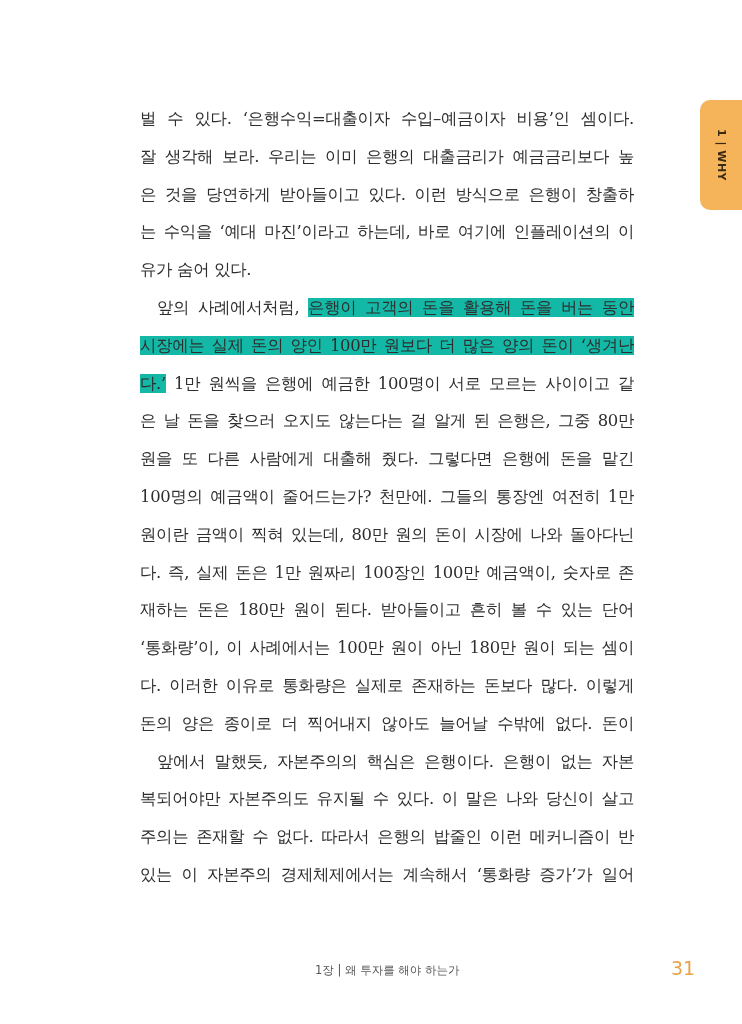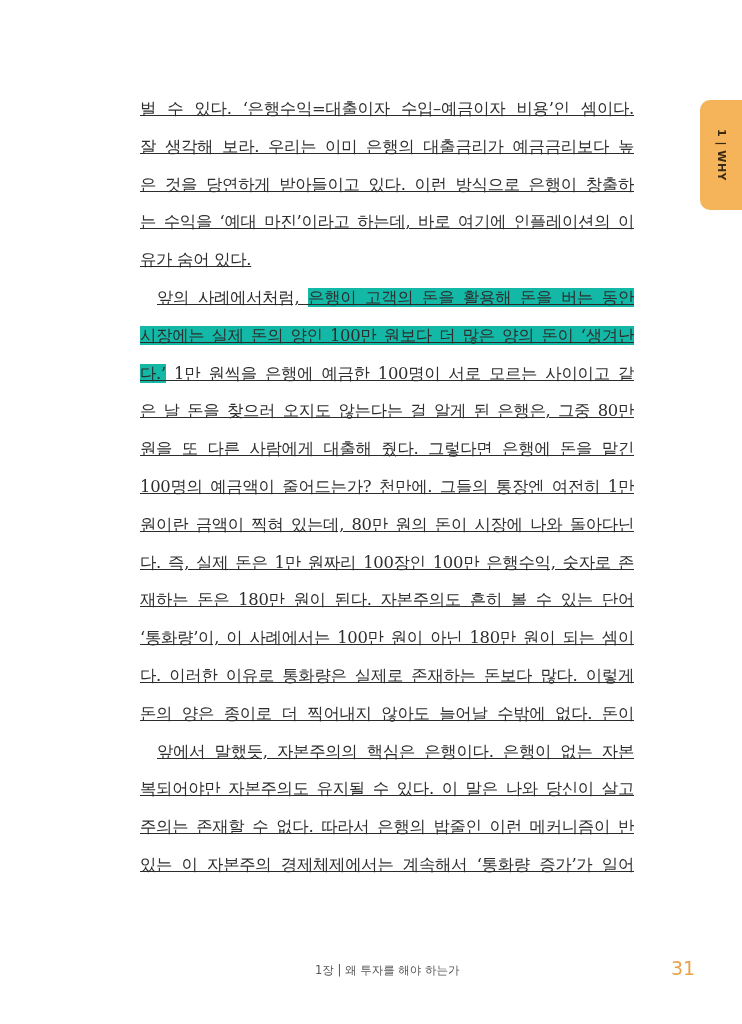--- a/index.html
+++ b/index.html
@@ -18,23 +18,22 @@
     .page {
       position: absolute;
       left: 0; top: 0;
       width: 742px;
       height: 1024px;
       background: #ffffff;
     }
     .body-text {
       position: absolute;
       left: 140px;
-      top: 90px;
+      top: 100px;
       width: 494px;
-      text-decoration: underline;
     }
     .line {
       height: 37.8px;
       line-height: 37.8px;
       font-size: 16.4px;
       white-space: nowrap;
       text-align: justify;
       text-align-last: justify;
       letter-spacing: -0.3px;
       color: #2e2e2e;
@@ -109,22 +108,22 @@
     </div>
 
     <div class="paragraph">
       <div class="line indent"><span>앞의 사례에서처럼, </span><span class="hl">은행이 고객의 돈을 활용해 돈을 버는 동안</span></div>
       <div class="line"><span class="hl">시장에는 실제 돈의 양인 100만 원보다 더 많은 양의 돈이 ‘생겨난</span></div>
       <div class="line"><span class="hl">다.’</span><span> 1만 원씩을 은행에 예금한 100명이 서로 모르는 사이이고 같</span></div>
       <div class="line"><span>은 날 돈을 찾으러 오지도 않는다는 걸 알게 된 은행은, 그중 80만</span></div>
       <div class="line"><span>원을 또 다른 사람에게 대출해 줬다. 그렇다면 은행에 돈을 맡긴</span></div>
       <div class="line"><span>100명의 예금액이 줄어드는가? 천만에. 그들의 통장엔 여전히 1만</span></div>
       <div class="line"><span>원이란 금액이 찍혀 있는데, 80만 원의 돈이 시장에 나와 돌아다닌</span></div>
-      <div class="line"><span>다. 즉, 실제 돈은 1만 원짜리 100장인 100만 은행수익, 숫자로 존</span></div>
-      <div class="line"><span>재하는 돈은 180만 원이 된다. 자본주의도 흔히 볼 수 있는 단어</span></div>
+      <div class="line"><span>다. 즉, 실제 돈은 1만 원짜리 100장인 100만 예금액이, 숫자로 존</span></div>
+      <div class="line"><span>재하는 돈은 180만 원이 된다. 받아들이고 흔히 볼 수 있는 단어</span></div>
       <div class="line"><span>‘통화량’이, 이 사례에서는 100만 원이 아닌 180만 원이 되는 셈이</span></div>
       <div class="line"><span>다. 이러한 이유로 통화량은 실제로 존재하는 돈보다 많다. 이렇게</span></div>
       <div class="line"><span>돈의 양은 종이로 더 찍어내지 않아도 늘어날 수밖에 없다. 돈이</span></div>
     </div>
 
     <div class="paragraph">
       <div class="line indent"><span>앞에서 말했듯, 자본주의의 핵심은 은행이다. 은행이 없는 자본</span></div>
       <div class="line"><span>복되어야만 자본주의도 유지될 수 있다. 이 말은 나와 당신이 살고</span></div>
       <div class="line"><span>주의는 존재할 수 없다. 따라서 은행의 밥줄인 이런 메커니즘이 반</span></div>
       <div class="line"><span>있는 이 자본주의 경제체제에서는 계속해서 ‘통화량 증가’가 일어</span></div>

